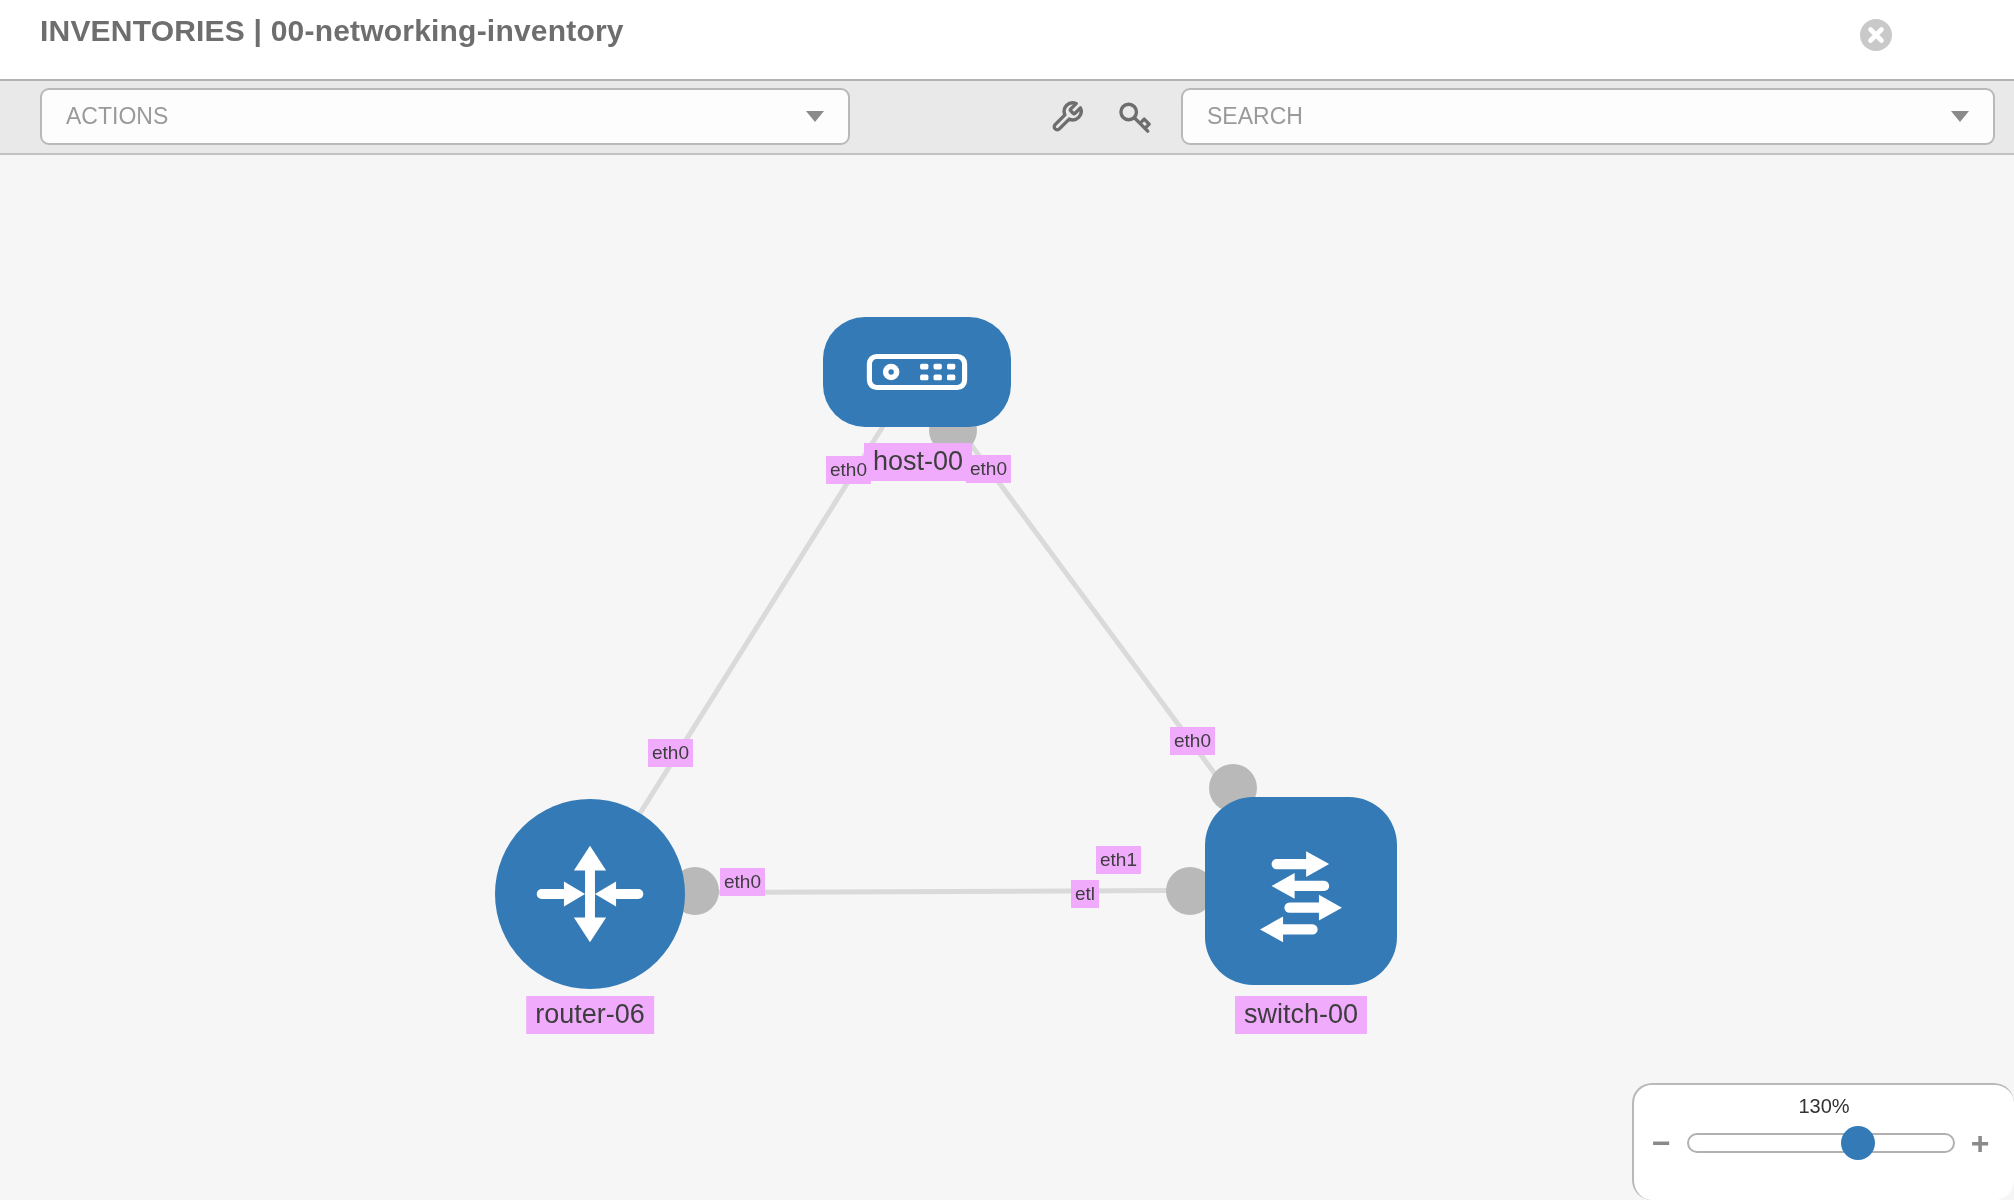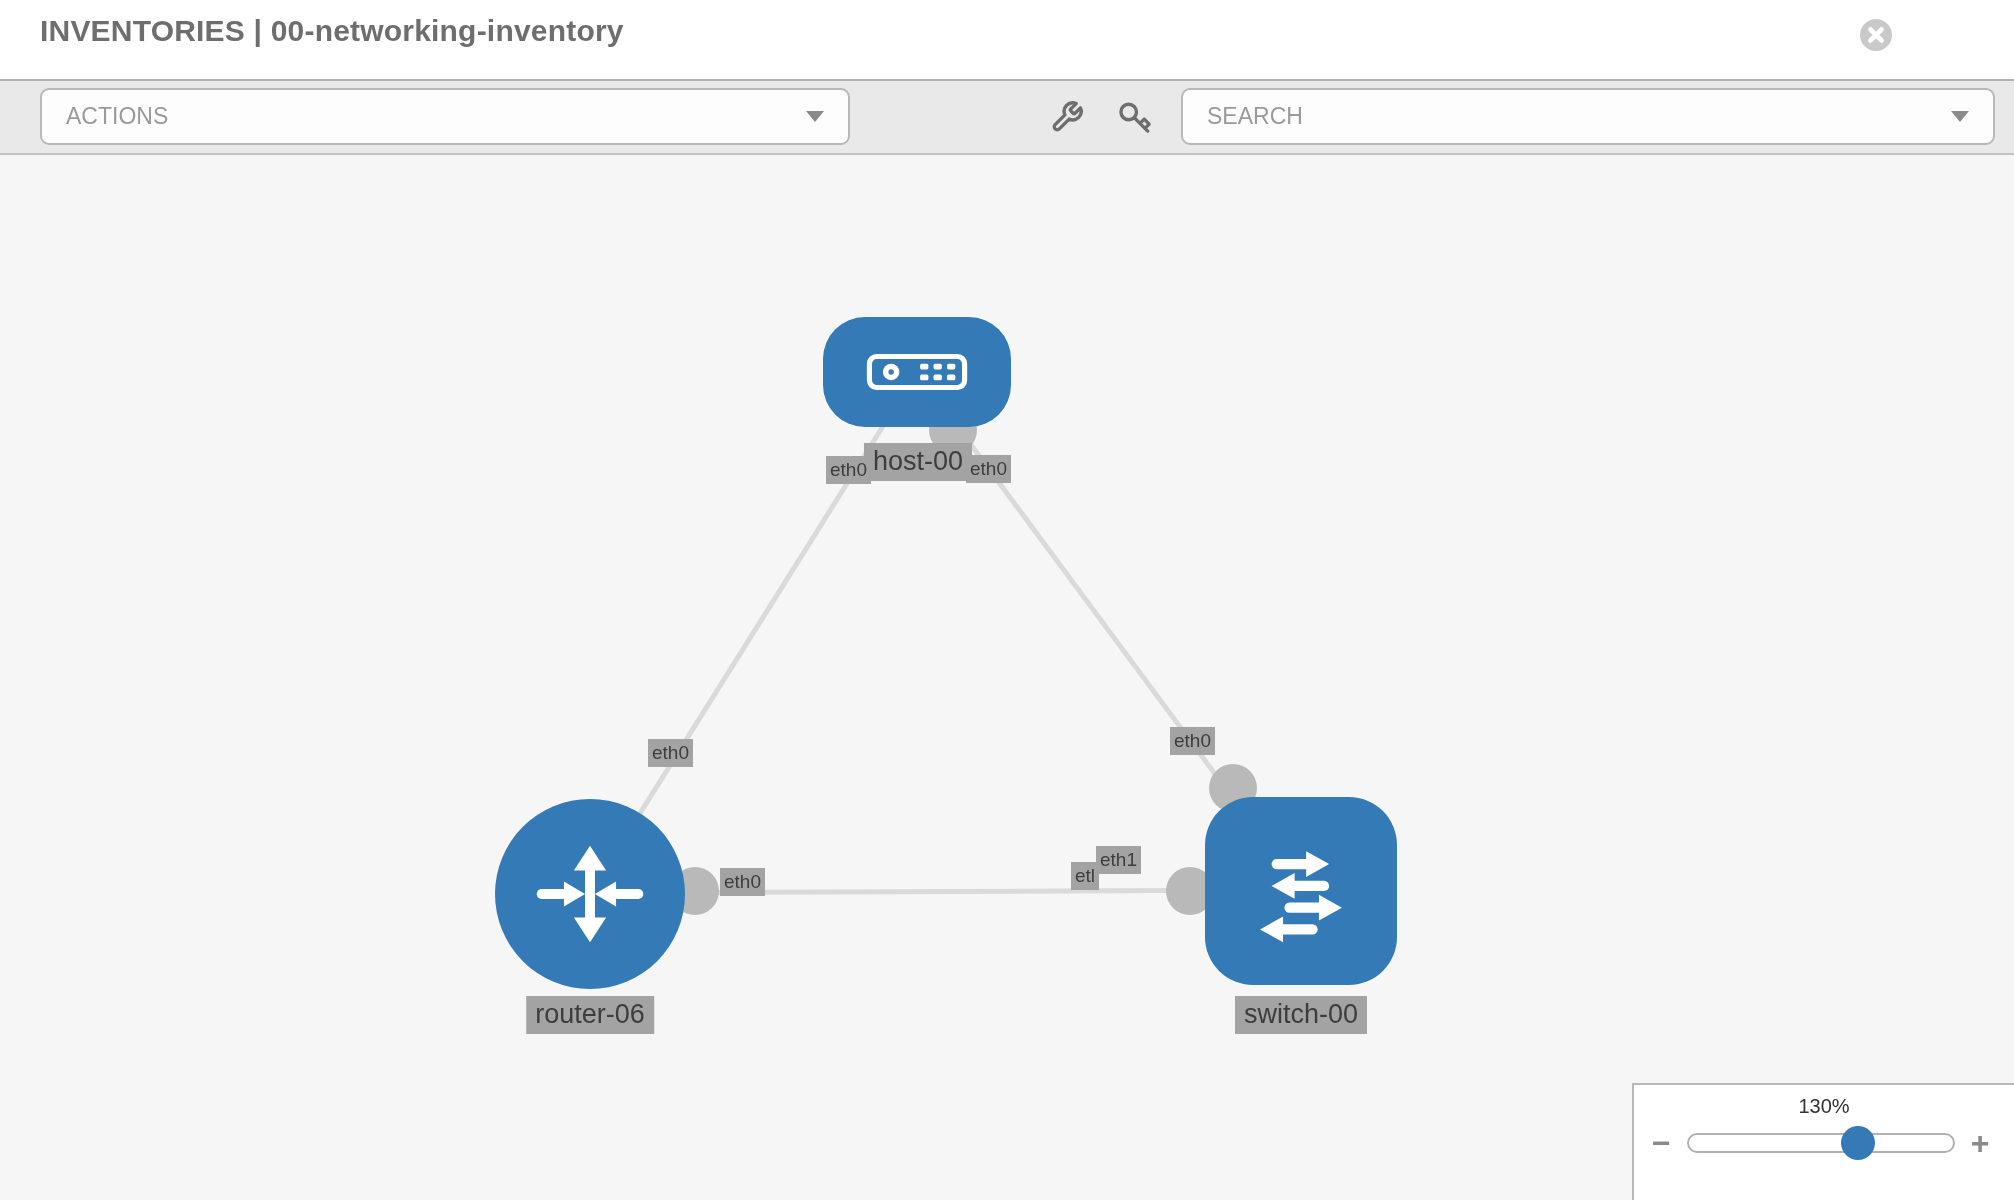--- a/index.html
+++ b/index.html
@@ -24,27 +24,27 @@
 
   
   .canvas{position:absolute;top:155px;left:0;right:0;bottom:0;background:#f6f6f6;overflow:hidden;}
   .edges{position:absolute;top:0;left:0;}
 
   .node{position:absolute;background:var(--blue,#337ab7);display:flex;align-items:center;justify-content:center;cursor:pointer;}
   .node-host{left:823px;top:162px;width:188px;height:110px;border-radius:42px;}
   .node-router{left:495px;top:644px;width:190px;height:190px;border-radius:50%;}
   .node-switch{left:1205px;top:642px;width:192px;height:188px;border-radius:48px;}
 
-  .chip{position:absolute;background:#a3a3a3;color:#3d3d3d;white-space:nowrap;line-height:1.25;}
+  .chip{position:absolute;background:#f0abfc;color:#3d3d3d;white-space:nowrap;line-height:1.25;}
   .chip.iface{font-size:19px;padding:2px 4px;}
   .chip.node-label{font-size:27px;padding:2px 9px;}
   .cx{transform:translateX(-50%);}
 
   
-  .zoom-panel{position:absolute;left:1632px;top:1083px;width:382px;height:117px;background:#fff;border-top:2px solid #b9b9b9;border-left:2px solid #b9b9b9;box-sizing:border-box;}
+  .zoom-panel{position:absolute;left:1632px;top:1083px;width:382px;height:117px;background:#fff;border-top:2px solid #b9b9b9;border-left:2px solid #b9b9b9;box-sizing:border-box;border-radius:20px;}
   .zoom-level{text-align:center;font-size:20px;color:#333;margin-top:10px;}
   .zoom-row{display:flex;align-items:center;margin-top:9px;padding:0 14px;}
   .zoom-btn{border:none;background:none;color:#8a8a8a;font-weight:bold;font-size:32px;line-height:1;padding:0 4px;cursor:pointer;}
   .slider-track{position:relative;flex:none;width:268px;height:20px;margin:0 12px;background:#fff;border:2px solid #b1b1b1;border-radius:12px;box-sizing:border-box;cursor:pointer;}
   .slider-thumb{position:absolute;top:50%;left:64%;width:34px;height:34px;border-radius:50%;background:var(--blue,#337ab7);transform:translate(-50%,-50%);cursor:grab;}
 </style>
 </head>
 <body>
 
 <div class="app">
@@ -146,21 +146,21 @@
 
     <div class="chip node-label cx" style="left:918px;top:288px;">host-00</div>
     <div class="chip node-label cx" style="left:590px;top:841px;">router-06</div>
     <div class="chip node-label cx" style="left:1301px;top:841px;">switch-00</div>
 
     <div class="chip iface" style="left:826px;top:301px;">eth0</div>
     <div class="chip iface" style="left:966px;top:300px;">eth0</div>
     <div class="chip iface" style="left:648px;top:584px;">eth0</div>
     <div class="chip iface" style="left:1170px;top:572px;">eth0</div>
     <div class="chip iface" style="left:720px;top:713px;">eth0</div>
-    <div class="chip iface" style="left:1071px;top:707px;">etl</div>
+    <div class="chip iface" style="left:1071px;top:725px;">etl</div>
     <div class="chip iface" style="left:1096px;top:691px;">eth1</div>
   </div>
 
   <div class="zoom-panel">
     <div class="zoom-level">130%</div>
     <div class="zoom-row">
       <button class="zoom-btn">−</button>
       <div class="slider-track">
         <div class="slider-thumb" style="left: 64%;"></div>
       </div>

